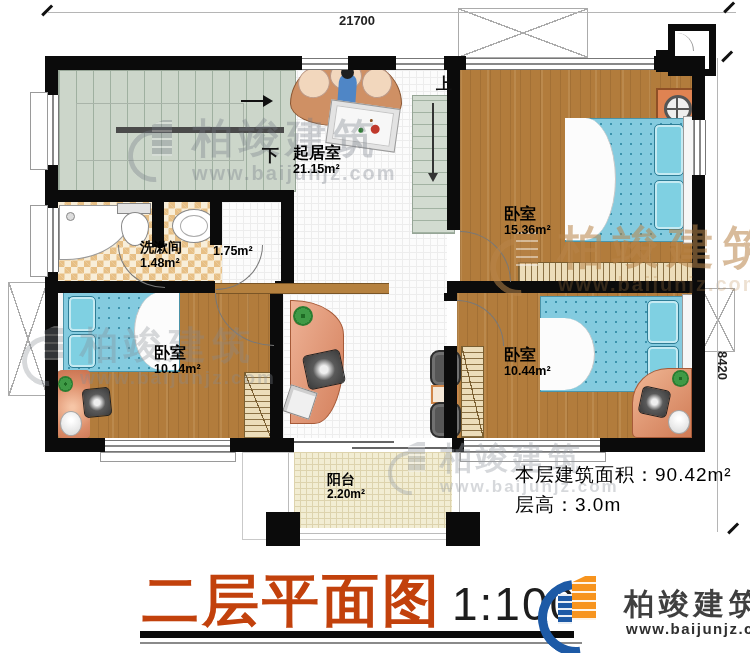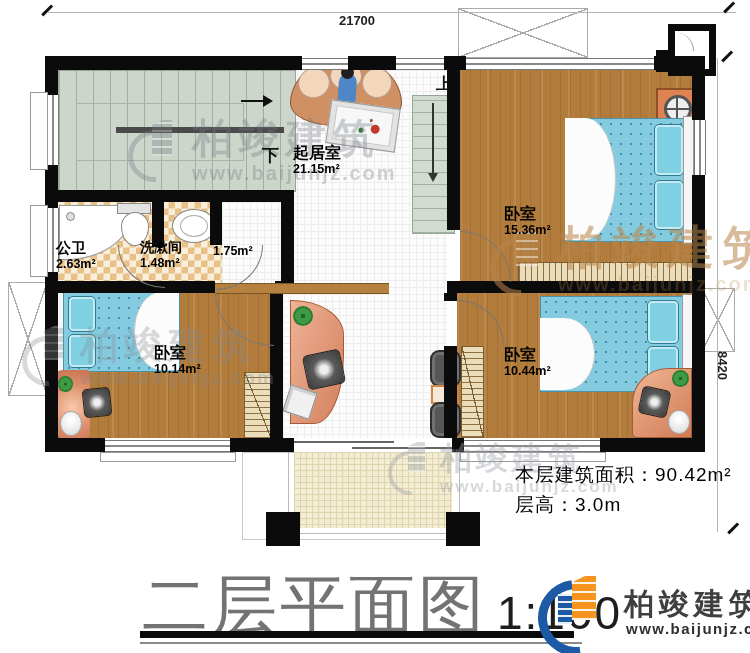--- a/index.html
+++ b/index.html
@@ -41,21 +41,21 @@
   .tick{position:absolute;width:14px;height:2.5px;background:#111;transform:rotate(-45deg);}
   .dimtext{position:absolute;font-size:13px;font-weight:bold;color:#222;background:#fff;text-align:center;}
   .wm{position:absolute;display:flex;align-items:flex-start;pointer-events:none;}
   .wm-col{display:flex;flex-direction:column;line-height:1;}
   .wm-name{font-weight:bold;letter-spacing:6px;white-space:nowrap;}
   .wm-url{font-weight:bold;letter-spacing:2px;white-space:nowrap;margin-top:4px;}
   .wm-glyph{position:relative;flex:0 0 auto;}
   .wm-arc{position:absolute;border-radius:50%;border-style:solid;border-color:currentColor;border-top-color:transparent;border-right-color:transparent;transform:rotate(40deg);}
   .wm-bld{position:absolute;background-color:currentColor;background-image:repeating-linear-gradient(0deg,rgba(255,255,255,.85) 0 2px,transparent 2px 8px);clip-path:polygon(0 14%,55% 0,100% 0,100% 100%,0 100%);}
   .title-row{position:absolute;display:flex;align-items:flex-end;}
-  .title-main{font-size:66px;font-weight:400;color:#737373;letter-spacing:3px;line-height:1;}
+  .title-main{font-size:57px;font-weight:700;color:#c2410c;letter-spacing:3px;line-height:1;}
   .title-scale{font-size:46px;font-weight:400;color:#1d1d1d;letter-spacing:2px;line-height:1;margin-left:10px;margin-bottom:2px;}
   .info-line{position:absolute;font-size:19px;color:#000;letter-spacing:1px;white-space:nowrap;}
   .logo-name{position:absolute;font-size:30px;font-weight:bold;color:#3f3f3f;letter-spacing:5px;white-space:nowrap;}
   .logo-url{position:absolute;font-size:15px;font-weight:bold;color:#2f2f2f;letter-spacing:1.5px;white-space:nowrap;}
   .stairlbl{position:absolute;font-weight:bold;color:#111;font-size:17px;}
 </style>
 </head>
 <body>
 
 <div id="canvas">
@@ -253,38 +253,38 @@
   <div class="stairlbl" style="left:436px;top:74px;font-size:16px;">上</div>
 
   <div class="label" style="left:293px;top:144px;width:90px;">
     <div class="rname">起居室</div>
       <div class="rarea">21.15m²</div>
   </div>
   <div class="label" style="left:504px;top:205px;width:90px;">
     <div class="rname">卧室</div>
       <div class="rarea">15.36m²</div>
   </div>
-  <div class="label" style="left:56px;top:240px;width:90px;">
-    <div class="rname" style="font-size:15px;">公卫</div>
-      <div class="rarea">2.63m²</div>
-  </div>
   <div class="label" style="left:140px;top:240px;width:90px;">
     <div class="rname" style="font-size:14px;">洗漱间</div>
       <div class="rarea">1.48m²</div>
   </div>
   <div class="label" style="left:213px;top:244px;width:66px;">
     <div class="rarea">1.75m²</div>
   </div>
   <div class="label" style="left:154px;top:344px;width:90px;">
     <div class="rname">卧室</div>
       <div class="rarea">10.14m²</div>
   </div>
   <div class="label" style="left:504px;top:346px;width:90px;">
     <div class="rname">卧室</div>
       <div class="rarea">10.44m²</div>
+  </div>
+  <div class="label" style="left:327px;top:472px;width:90px;">
+    <div class="rname" style="font-size:14px;">阳台</div>
+      <div class="rarea" style="font-size:12px;">2.20m²</div>
   </div>
 
   <div class="dimline" style="left:48px;top:12px;width:688px;height:1px;"></div>
   <div class="tick" style="left:40px;top:9px;"></div>
   <div class="tick" style="left:722px;top:6px;"></div>
   <div class="dimtext" style="left:328px;top:13px;width:58px;">21700</div>
   <div class="dimline" style="left:717px;top:58px;width:1px;height:474px;"></div>
   <div class="tick" style="left:720px;top:55px;"></div>
   <div class="tick" style="left:726px;top:527px;"></div>
   <div class="dimtext" style="left:692px;top:358px;width:60px;background:transparent;transform:rotate(90deg);">8420</div>

